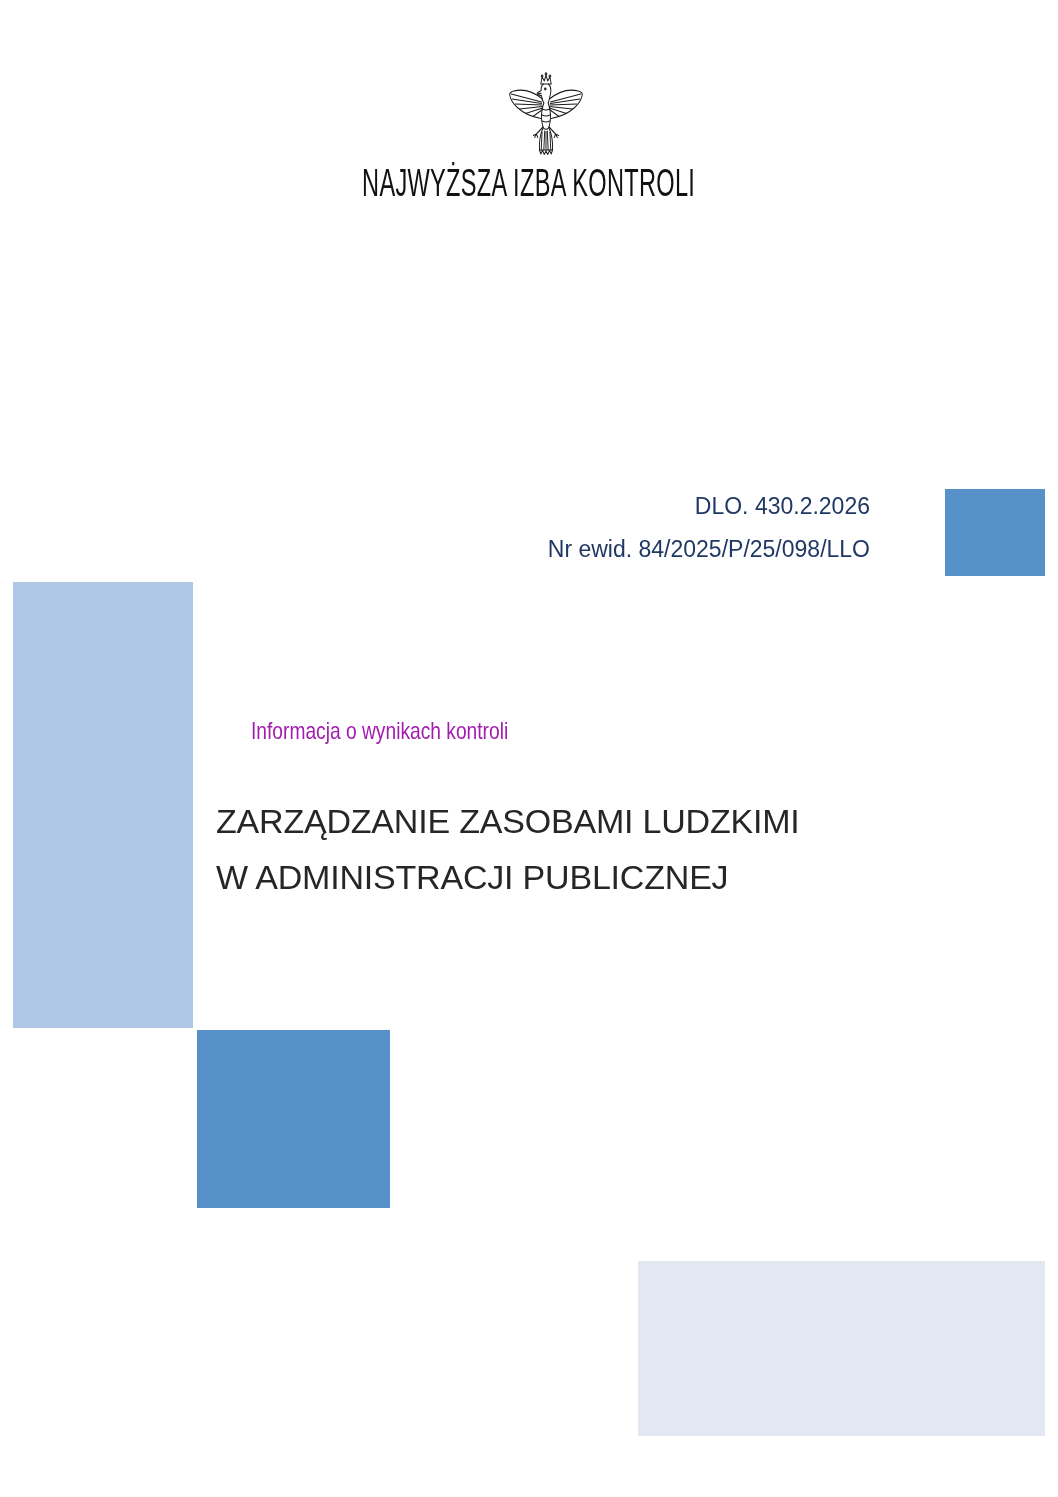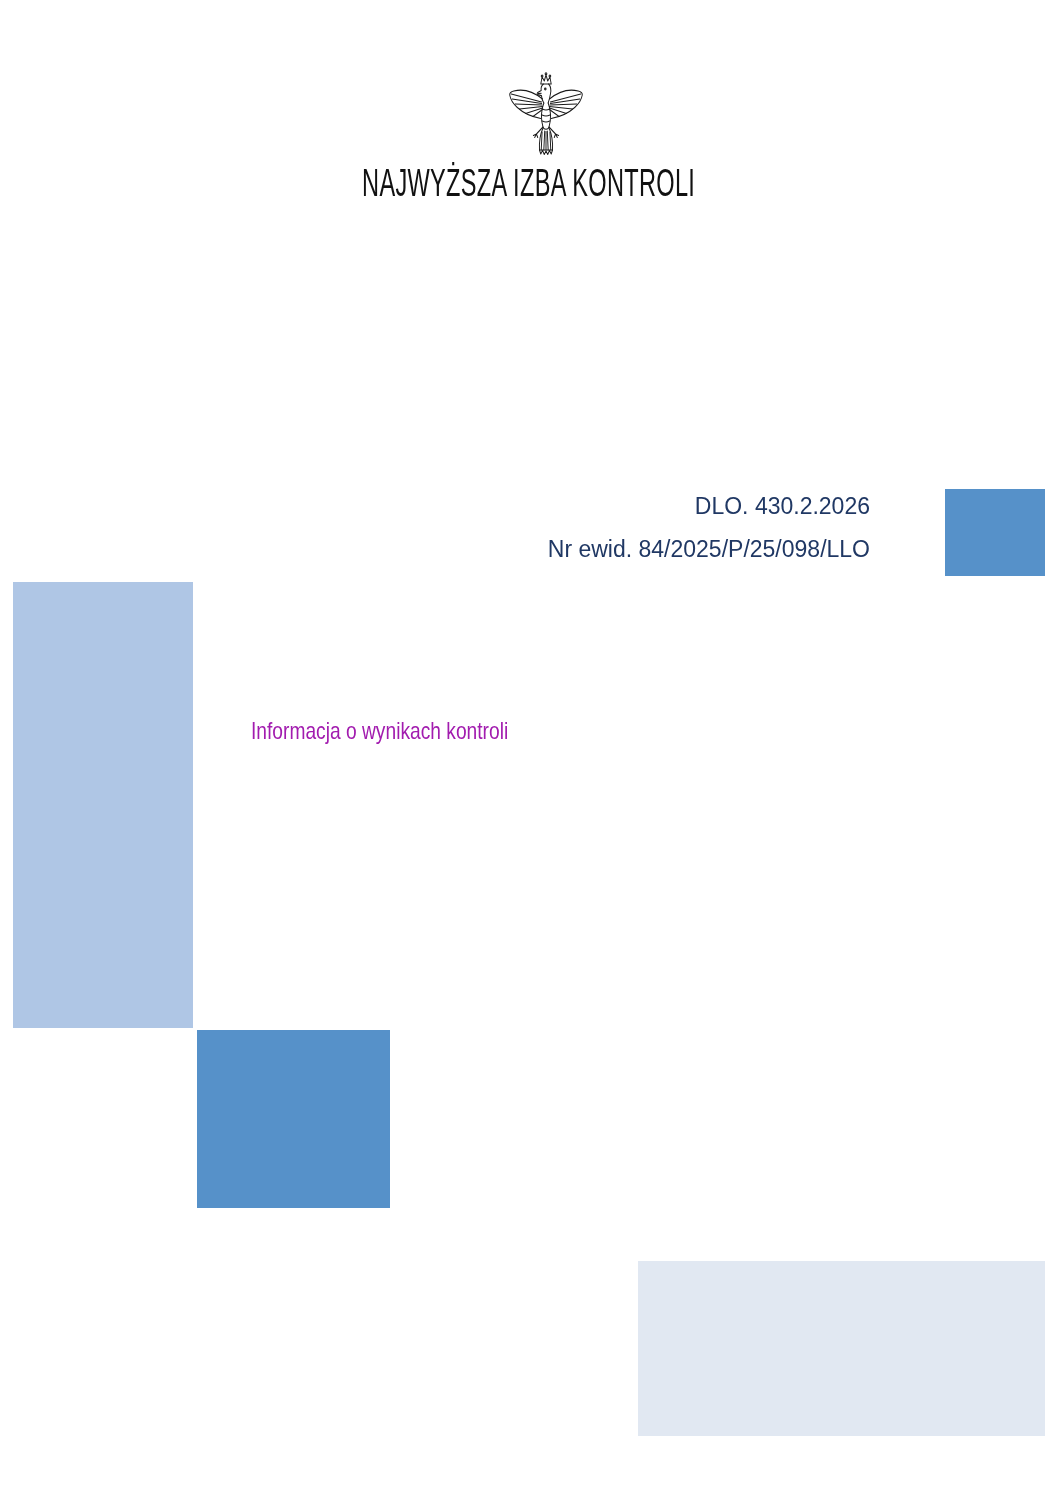--- a/index.html
+++ b/index.html
@@ -137,14 +137,18 @@
 
   <div class="rect rect-top-right" style="background-color: rgb(86, 145, 201);"></div>
   <div class="rect rect-left" style="background-color: rgb(175, 198, 229);"></div>
   <div class="rect rect-mid" style="background-color: rgb(86, 145, 201);"></div>
   <div class="rect rect-bottom" style="background-color: rgb(225, 232, 242);"></div>
 
   <div class="kicker">
     <span class="squeeze">Informacja o wynikach kontroli</span>
   </div>
 
+  <div class="title">
+    <div>ZARZĄDZANIE ZASOBAMI LUDZKIMI</div>
+    <div>W ADMINISTRACJI PUBLICZNEJ</div>
+  </div>
 
 </div>
 
 </body></html>

